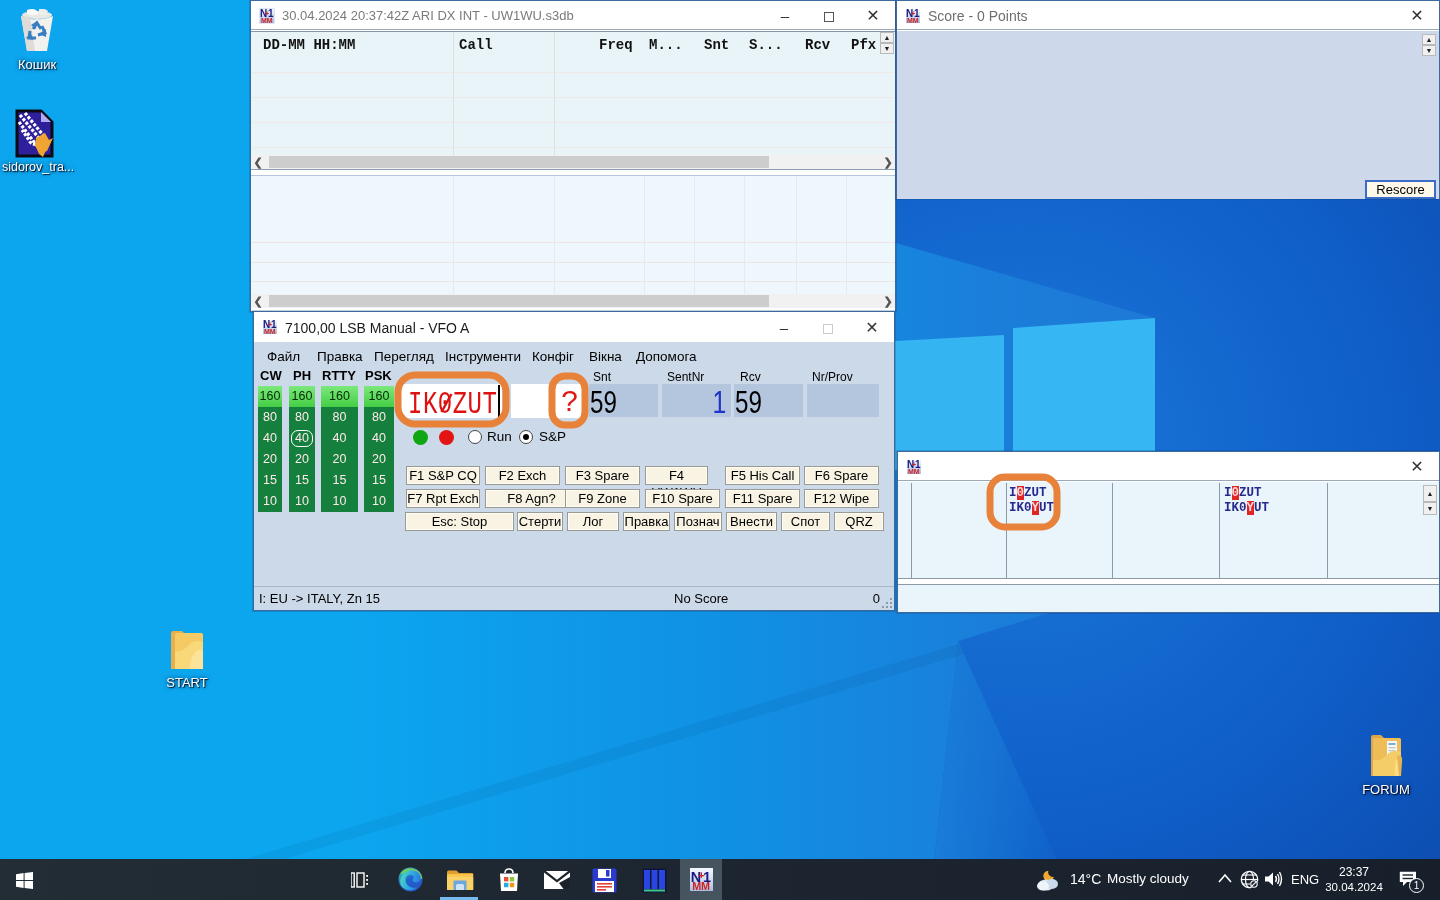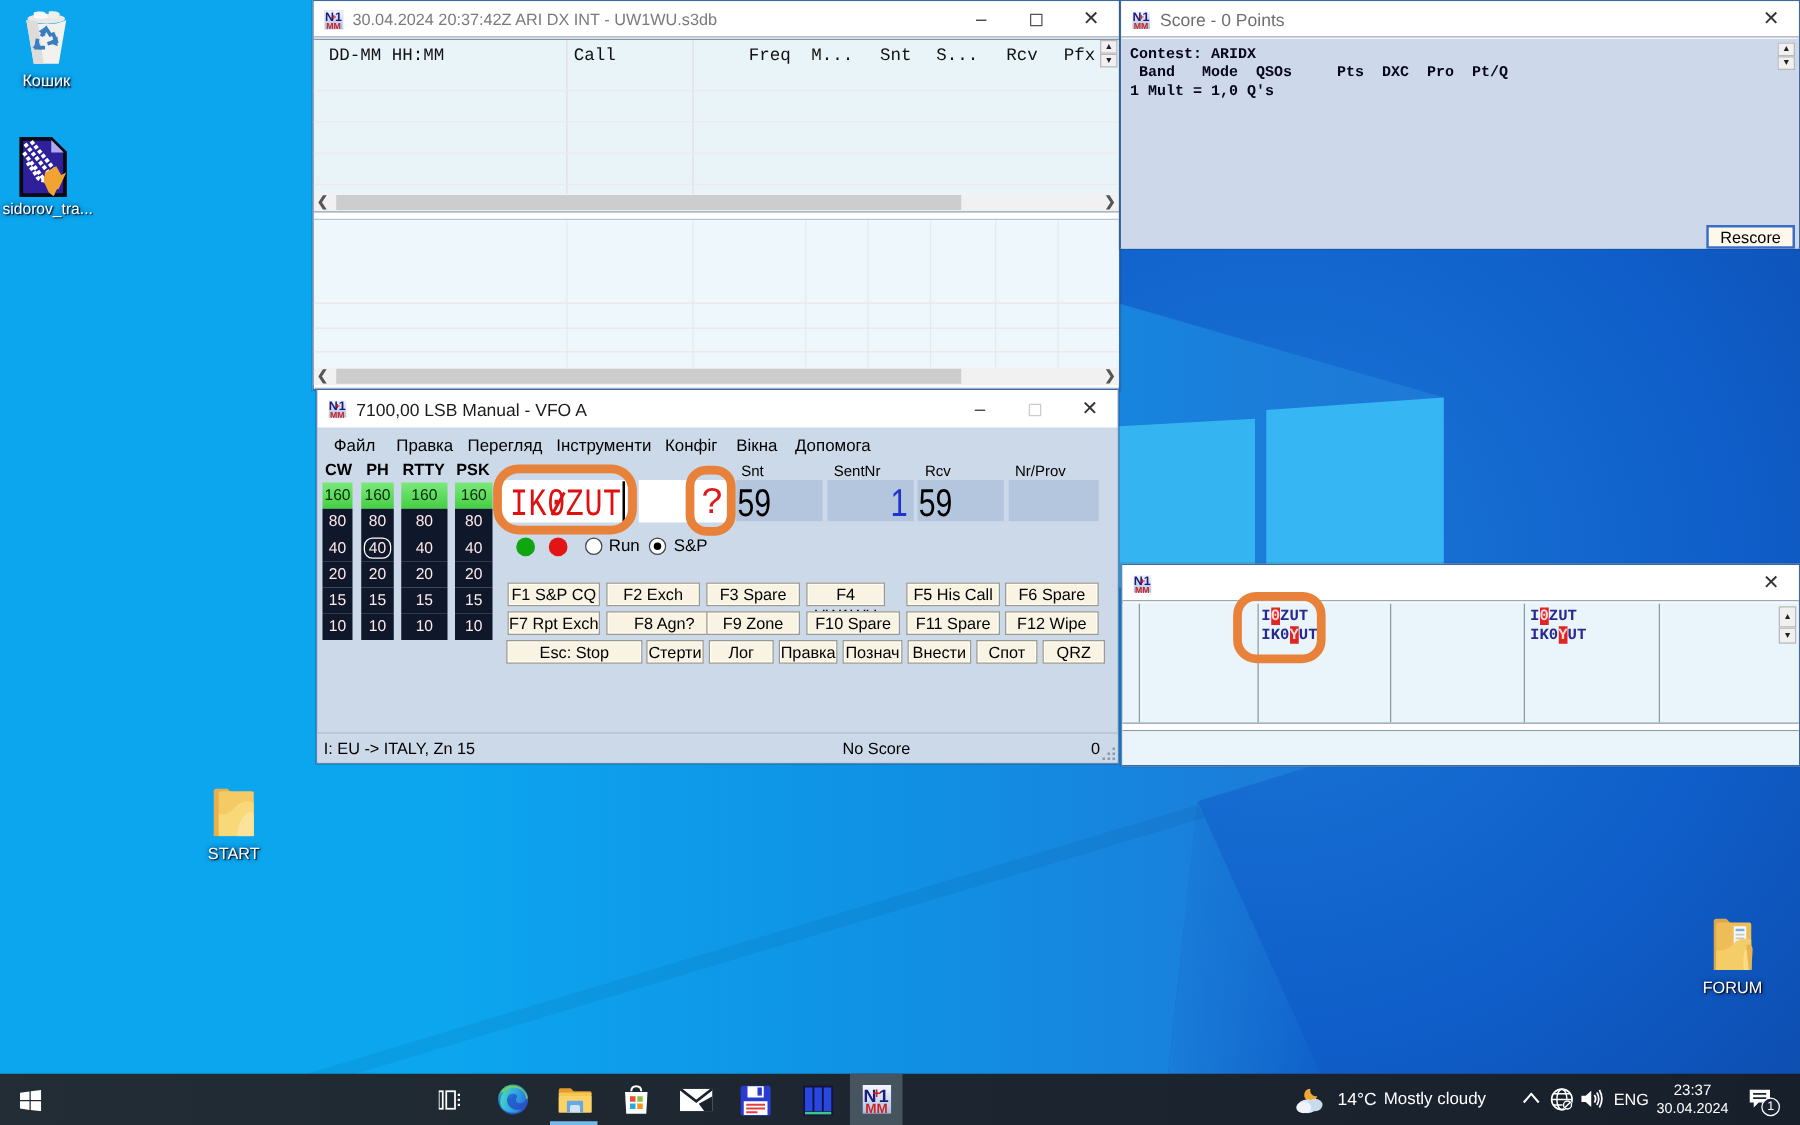--- a/index.html
+++ b/index.html
@@ -16,21 +16,21 @@
 
 .hscroll { position:absolute; height:14px; background:#f1f1f1; }
 .hthumb { position:absolute; top:1px; height:12px; background:#cdcdcd; }
 .sarrow { position:absolute; top:0; width:14px; height:14px; font-size:11px; line-height:14px; text-align:center; color:#555; font-weight:bold;}
 
 .spinner { position:absolute; width:14px; }
 .spinbtn { width:14px; height:11px; background:#f0f0f0; border:1px solid #b9b9b9; font-size:7px; line-height:9px; text-align:center; color:#222; }
 
 .bandcol > div { height:21px; line-height:21px; text-align:center; font-size:12.5px; }
 .bgreen { background:linear-gradient(#7ce87c,#44cf44); color:#063; color:#052a05; }
-.bred { background:#0f172a; color:#ffe9e9; }
+.bred { background:#15803d; color:#ffe9e9; }
 .bsel { display:inline-block; border:1.5px solid #fff; border-radius:7px; padding:0 3px; line-height:15px; }
 
 .fk { position:absolute; height:19px; background:#f8f3e3; border:1px solid #9a9a94; box-shadow:inset 0 0 0 1px #fffdf4; font-size:13px; text-align:center; line-height:17px; color:#000; }
 .hl { background:#e02525; color:#ffd8d8; }
 </style>
 </head>
 <body>
 <div id="screen">
 
 <svg class="abs" width="1440" height="900" viewBox="0 0 1440 900" style="left:0;top:0">
@@ -141,21 +141,21 @@
  </div>
  <div class="abs" style="left:0;top:30px;width:644px;height:124px;background:#e9f4f8;border-top:1px solid #8296a8;">
 
   <div class="abs" style="left:202px;top:0;width:1px;height:124px;background:#e3dce2;"></div>
   <div class="abs" style="left:303px;top:0;width:1px;height:124px;background:#e3dce2;"></div>
   <div class="abs" style="left:0;top:40px;width:644px;height:1px;background:#f0e7e7;"></div>
   <div class="abs" style="left:0;top:65px;width:644px;height:1px;background:#f0e7e7;"></div>
   <div class="abs" style="left:0;top:90px;width:644px;height:1px;background:#f0e7e7;"></div>
   <div class="abs" style="left:0;top:115px;width:644px;height:1px;background:#f0e7e7;"></div>
 
-  <div class="mono" style="position:absolute;left:0;top:5px;width:644px;height:20px;font-size:14px;font-weight:normal;color:#111;">
+  <div class="mono" style="position:absolute;left:0;top:5px;width:644px;height:20px;font-size:14px;font-weight:bold;color:#111;">
           <span class="abs" style="left:12px;">DD-MM HH:MM</span>
           <span class="abs" style="left:208px;">Call</span>
           <span class="abs" style="left:348px;">Freq</span>
           <span class="abs" style="left:398px;">M...</span>
           <span class="abs" style="left:453px;">Snt</span>
           <span class="abs" style="left:498px;">S...</span>
           <span class="abs" style="left:554px;">Rcv</span>
           <span class="abs" style="left:600px;">Pfx</span>
         </div>
 
@@ -195,23 +195,20 @@
           <rect x="1" y="1" width="14" height="14" fill="url(#n1g)"></rect>
           <text x="1" y="9" font-size="10" font-weight="bold" fill="#1a1a7e" font-family="Liberation Sans">N</text>
           <text x="9" y="9" font-size="10" font-weight="bold" fill="#1a1a7e" font-family="Liberation Sans">1</text>
           <text x="6" y="8" font-size="7" font-weight="bold" fill="#cc2222" font-family="Liberation Sans">+</text>
           <text x="2" y="15" font-size="7" font-weight="bold" fill="#cc2222" font-family="Liberation Sans">MM</text>
         </svg>
   <div class="ttext" style="font-size:14px;color:#6e6e6e;">Score - 0 Points</div>
   <div class="tbtn" style="right:0;font-size:16px;">✕</div>
  </div>
  <div class="abs" style="left:0;top:30px;width:542px;height:168px;background:#cdd9ea;">
-  <div class="mono" style="position:absolute;left:7px;top:5px;font-size:12px;font-weight:bold;color:#05051e;white-space:pre;line-height:15px;">Contest: ARIDX
- Band   Mode  QSOs     Pts  DXC  Pro  Pt/Q
-1 Mult = 1,0 Q's</div>
   <div class="abs" style="right:3px;bottom:0;width:71px;height:19px;background:#fdf8ea;border:2px solid #3a6cc8;color:#000;font-size:13px;text-align:center;line-height:15px;">Rescore</div>
  </div>
  <div class="spinner" style="right:3px;top:33px;">
   <div class="spinbtn">▲</div>
   <div class="spinbtn">▼</div>
  </div>
 </div>
 
 <div class="win" id="entrywin" style="left:253px;top:311px;width:642px;height:300px;">
  <div class="tbar" style="height:30px;">

